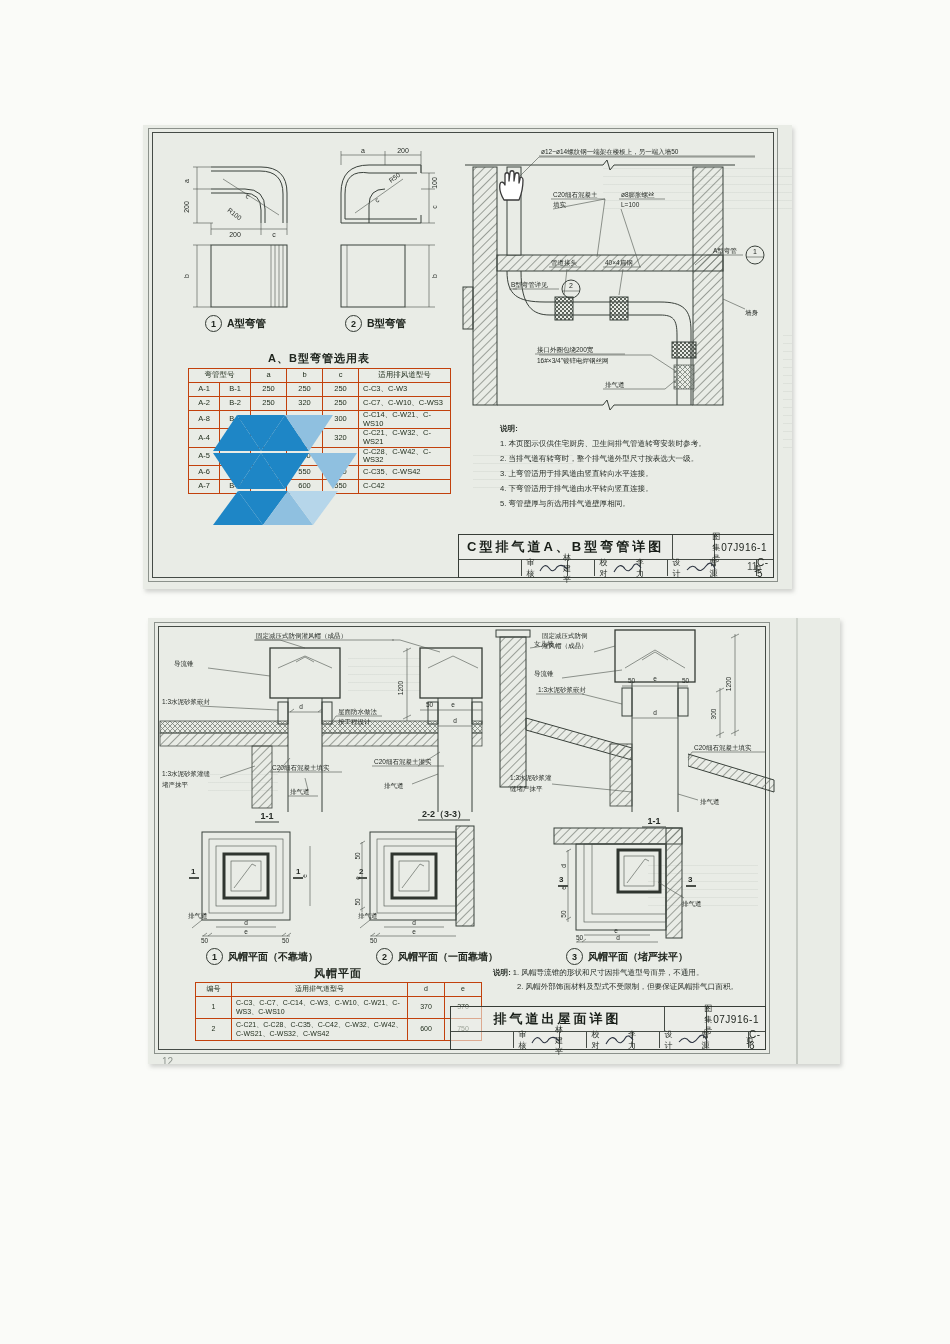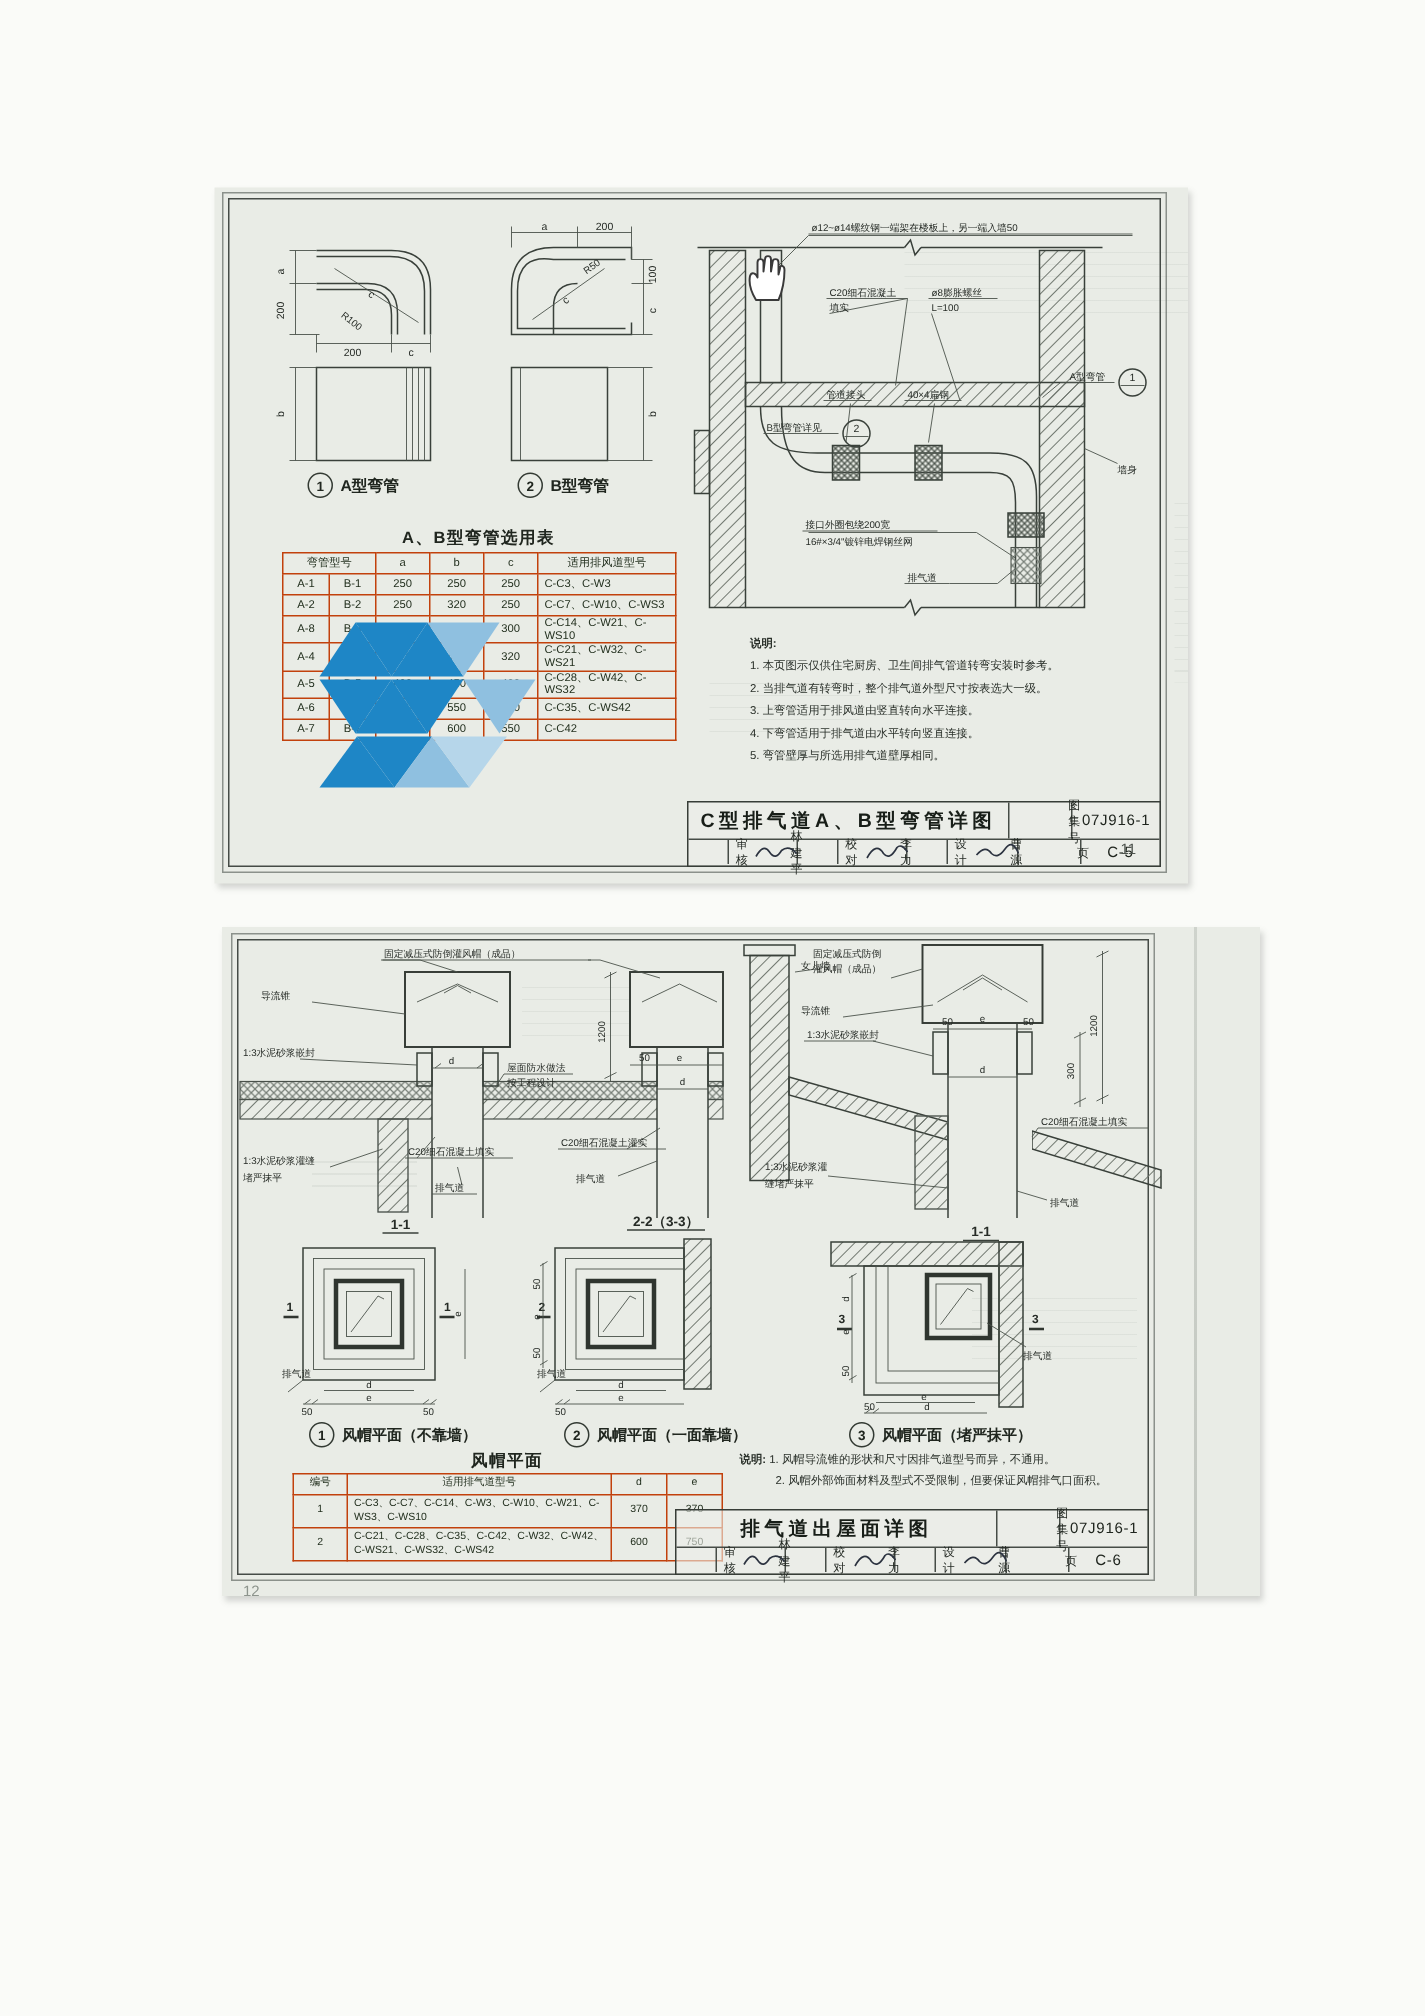--- a/index.html
+++ b/index.html
@@ -23,21 +23,21 @@
   .bub{width:15px;height:15px;border:1.3px solid #333a33;border-radius:50%;display:flex;align-items:center;justify-content:center;
        font-size:9px;font-weight:bold;background:transparent;}
   .tbl{position:absolute;border-collapse:collapse;table-layout:fixed;font-size:7.5px;color:#23301f;}
   .tbl th,.tbl td{border:1px solid #c2410c;padding:0 2px;text-align:center;font-weight:normal;height:13px;line-height:1.15;}
   .tbl .use{text-align:left;padding-left:4px;}
   .tbltitle{position:absolute;font-weight:bold;font-size:11px;text-align:center;letter-spacing:1px;color:#20261f;}
   .notes{position:absolute;font-size:7.6px;line-height:15px;color:#2a302a;}
   .notes .nt{font-weight:bold;}
   .tb{position:absolute;border:1.6px solid #373d37;display:flex;flex-direction:column;background:rgba(236,239,233,.6);}
   .tb .r1{display:flex;height:24px;border-bottom:1px solid #464c46;}
-  .tb .r2{display:flex;height:16px;}
+  .tb .r2{display:flex;height:16px;margin-left:36px;}
   .tb .c{border-right:1px solid #464c46;display:flex;align-items:center;justify-content:center;overflow:visible;position:relative;}
   .tb .c:last-child{border-right:none;}
   .tbtitle{font-size:13px;font-weight:bold;letter-spacing:3px;color:#181e18;}
   .tbsmall{font-size:8px;color:#242a24;padding-left:45px;}
   .tbnum{font-size:10px;letter-spacing:.5px;color:#20261f;}
   .pgno{position:absolute;font-size:10px;color:#4e544e;}
   .sig{position:absolute;right:-4px;top:0;}
 </style>
 </head>
 <body>

